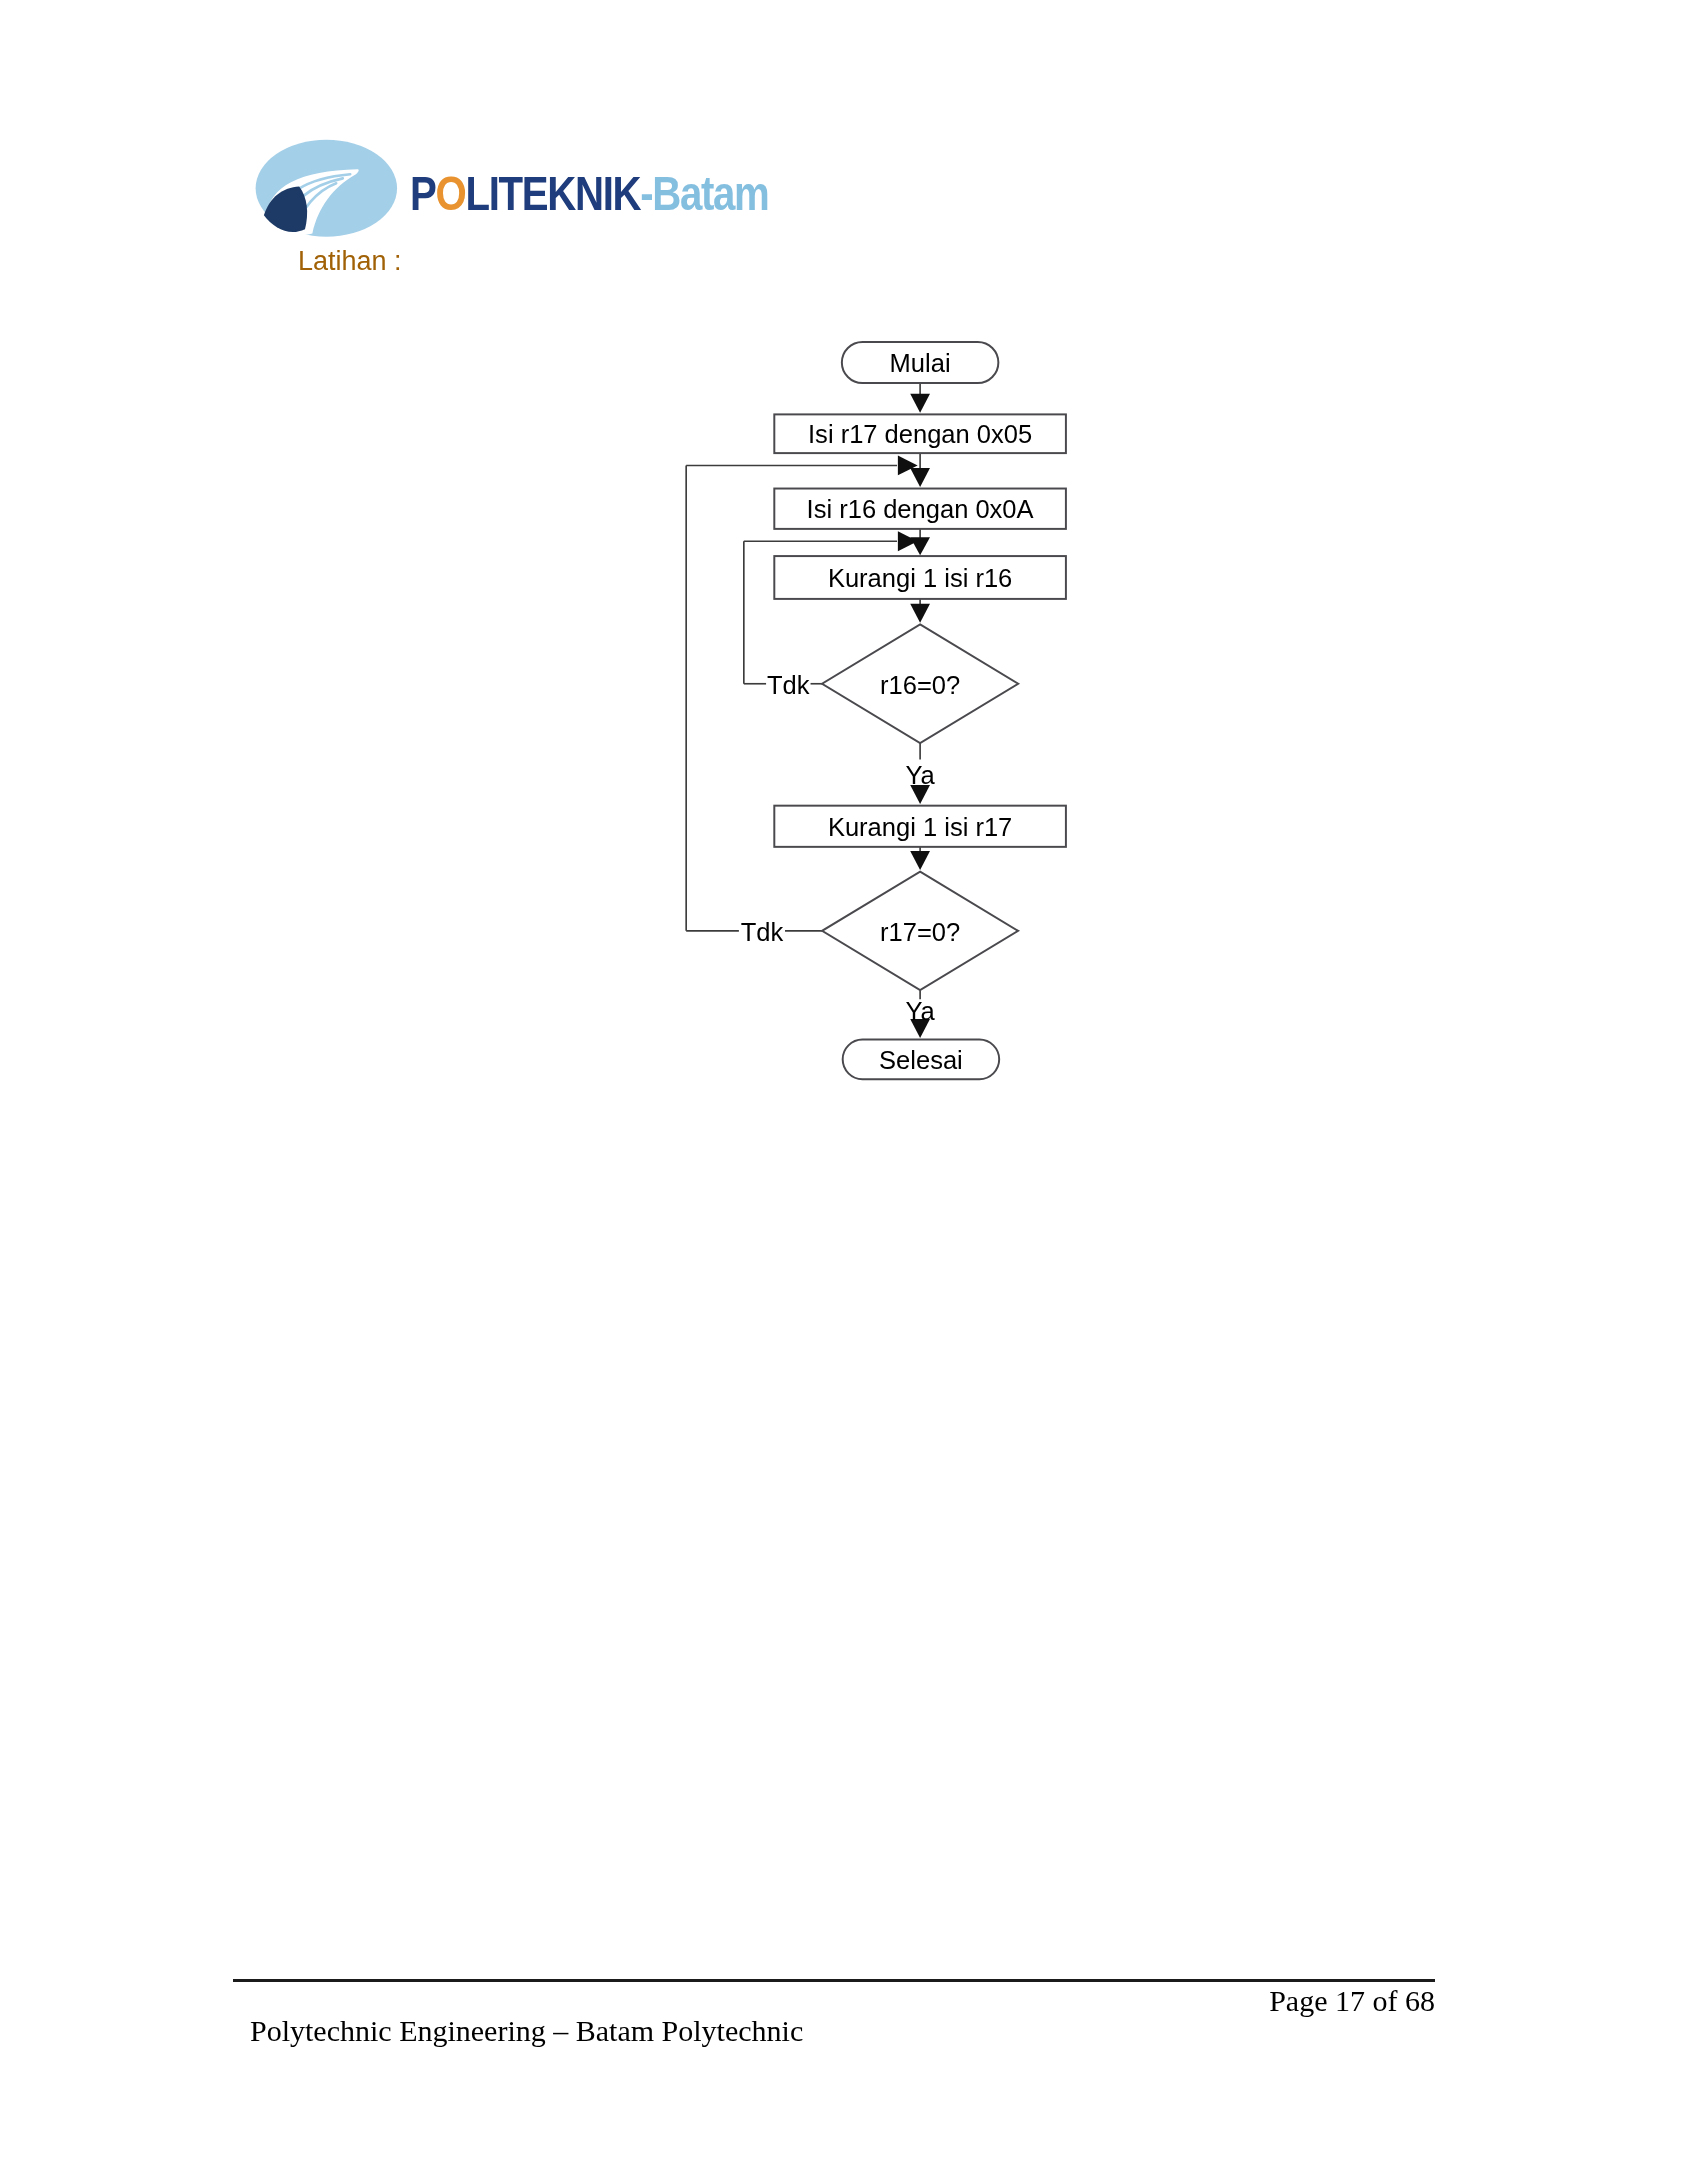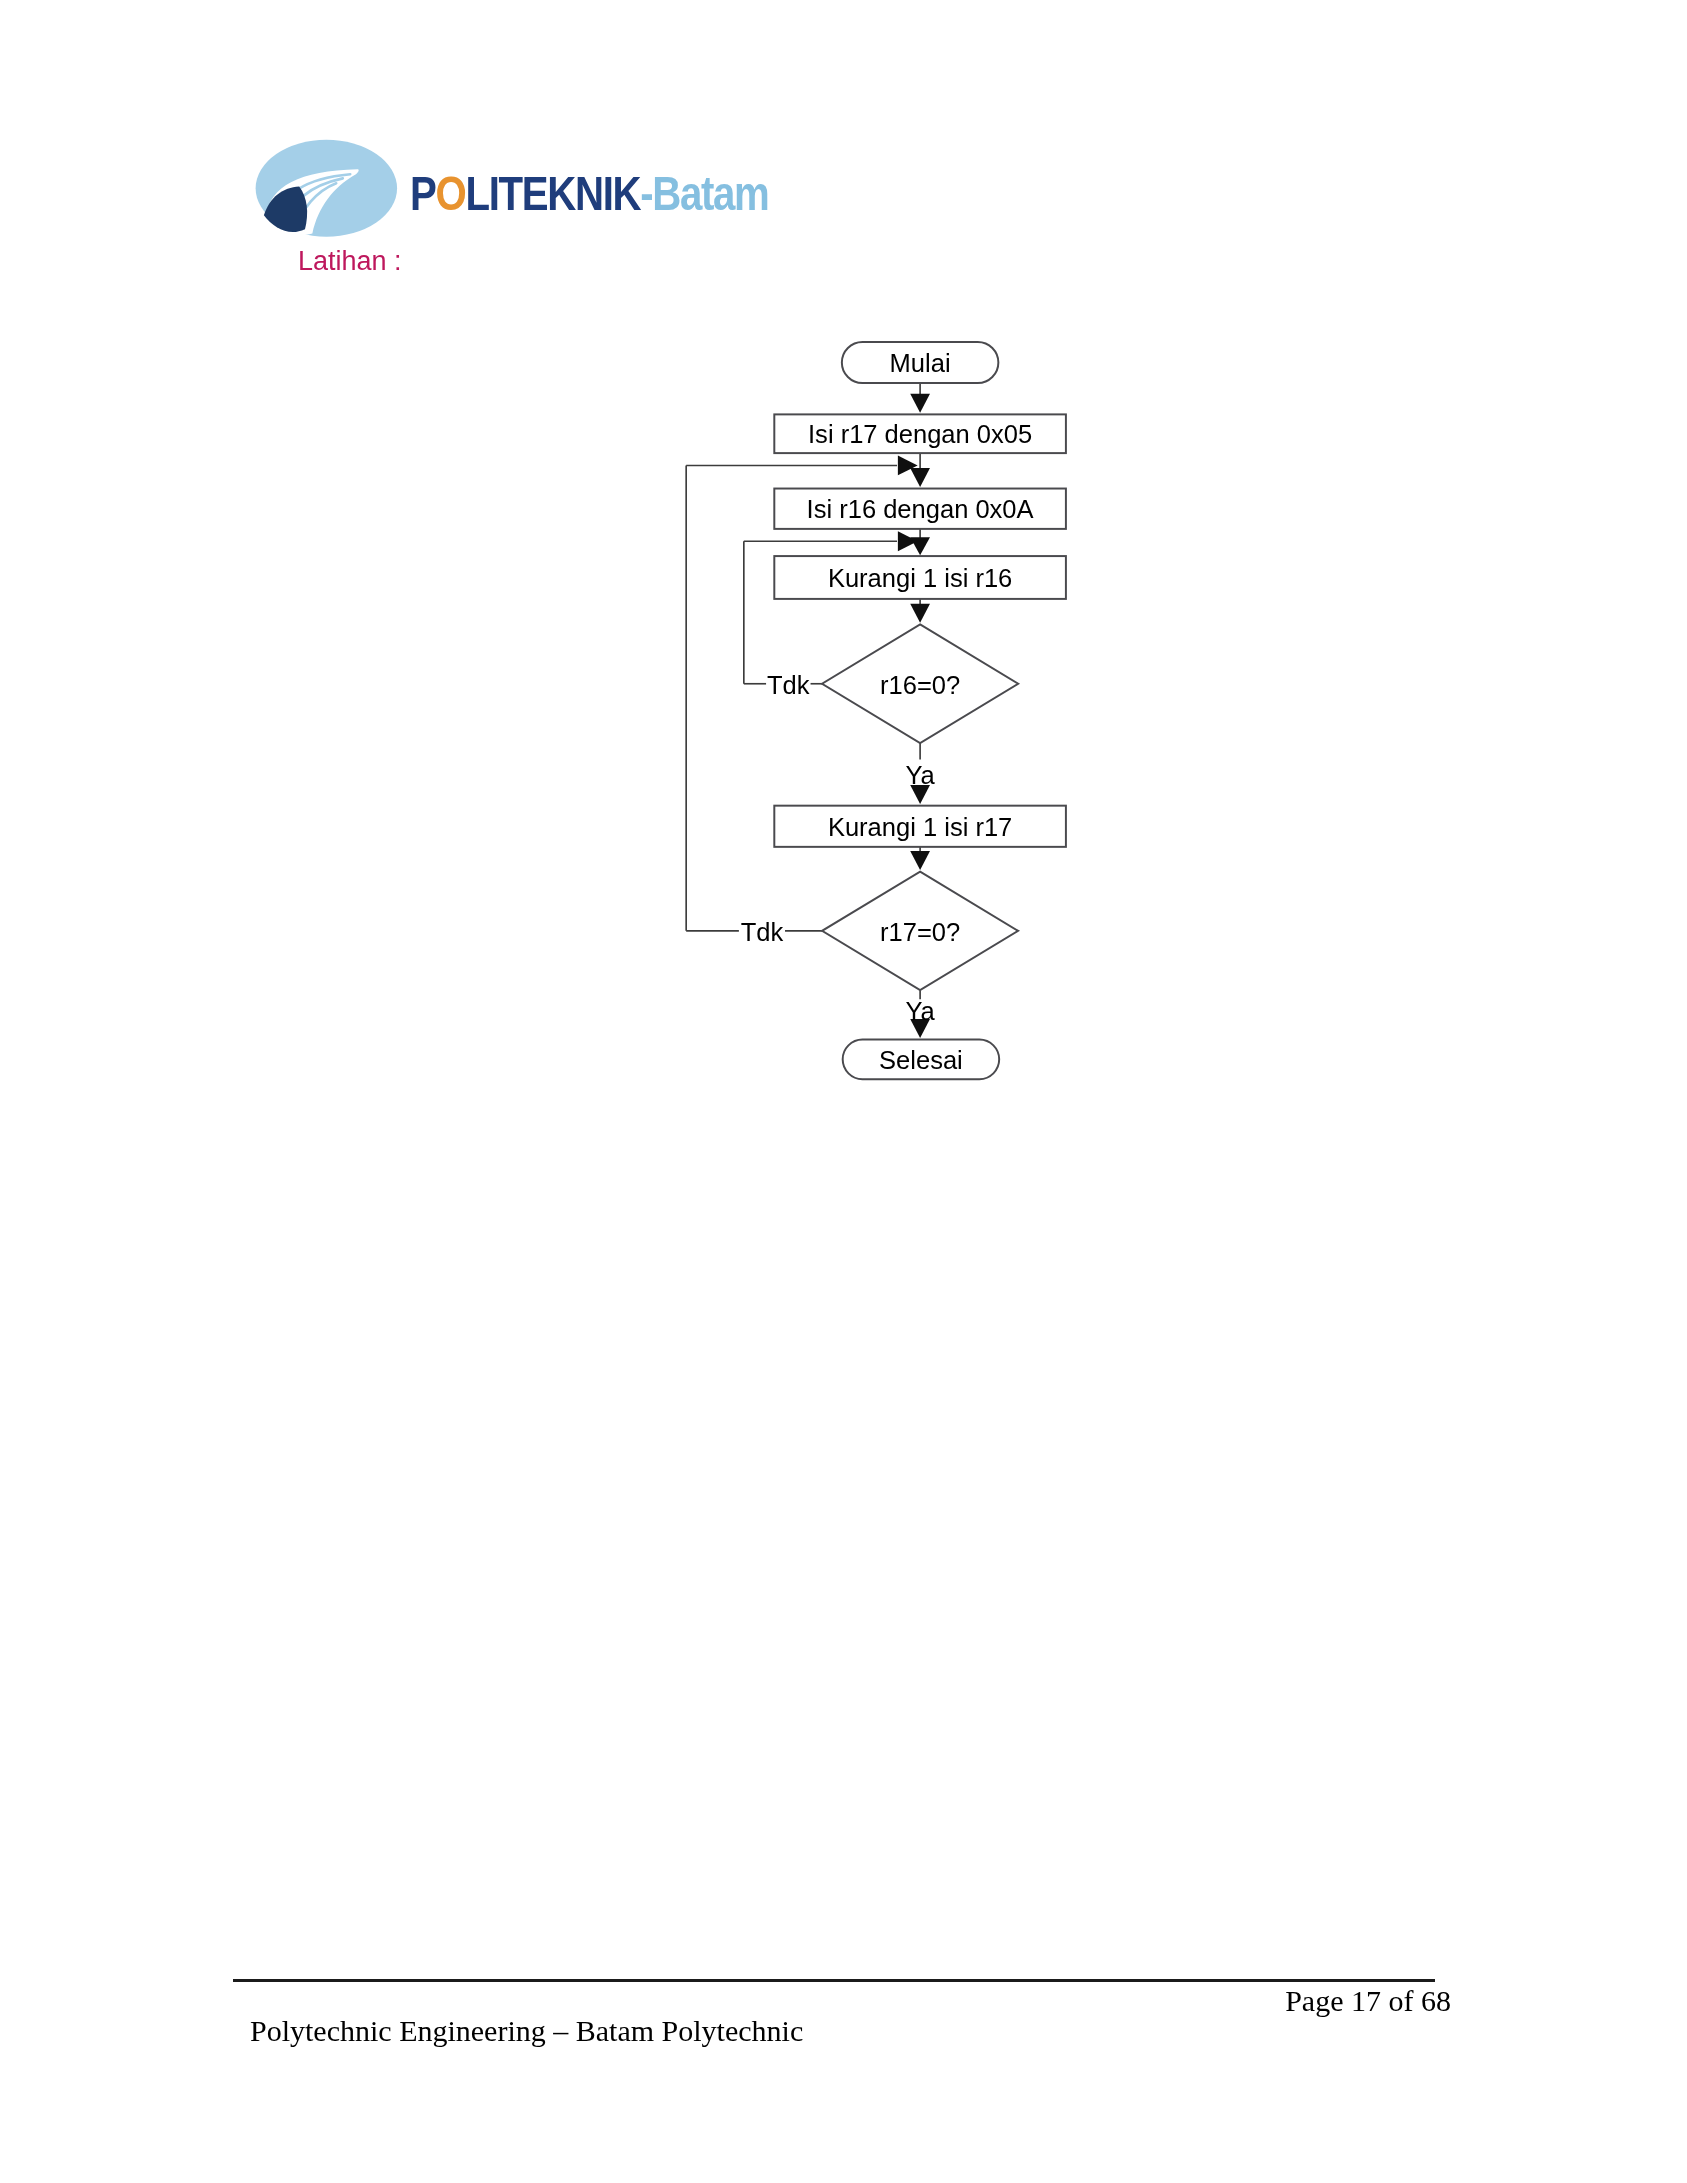--- a/index.html
+++ b/index.html
@@ -20,21 +20,21 @@
     letter-spacing:-1.6px;white-space:nowrap;
     transform:scaleX(0.82);transform-origin:left center;
   }
   .wm-navy{color:#1f3d7c;}
   .wm-orange{color:#e8932f;}
   .wm-blue{color:#85bfe0;}
 
   
   .intro-line{
     position:absolute;left:298px;
-    font-size:27px;line-height:33px;color:#be185d;
+    font-size:27px;line-height:33px;color:#a16207;
     white-space:nowrap;
   }
   .intro-1{top:245px;}
   .intro-2{top:278px;}
 
   
   .flow{position:absolute;left:0;top:0;width:1687px;height:2183px;}
   .flow text{
     font-family:"Liberation Sans", sans-serif;
     font-size:31px;fill:#000;
@@ -47,21 +47,21 @@
     width:1202px;height:3.3px;background:#1b1b1b;
   }
   .footer-text{
     position:absolute;
     font-family:"Liberation Serif", serif;
     font-size:30px;line-height:30.5px;color:#000;
     white-space:nowrap;
   }
   .footer-l1{left:250px;top:1986px;}
   .footer-l2{left:250px;top:2016px;}
-  .footer-page{right:236px;top:1986px;}
+  .footer-page{right:252px;top:1986px;}
 </style>
 </head>
 <body>
 
 <div class="page">
 
   <div>
     <svg class="logo-mark" width="148" height="107" viewBox="0 0 180 130">
       <ellipse cx="88" cy="61" rx="86" ry="59" fill="#a4cfe8"></ellipse>
       <path d="M 14 96 C 20 58 55 40 126 38 C 128 38 128 41 124 44 C 96 60 78 84 71 116 C 47 123 25 112 14 96 Z" fill="#ffffff"></path>

